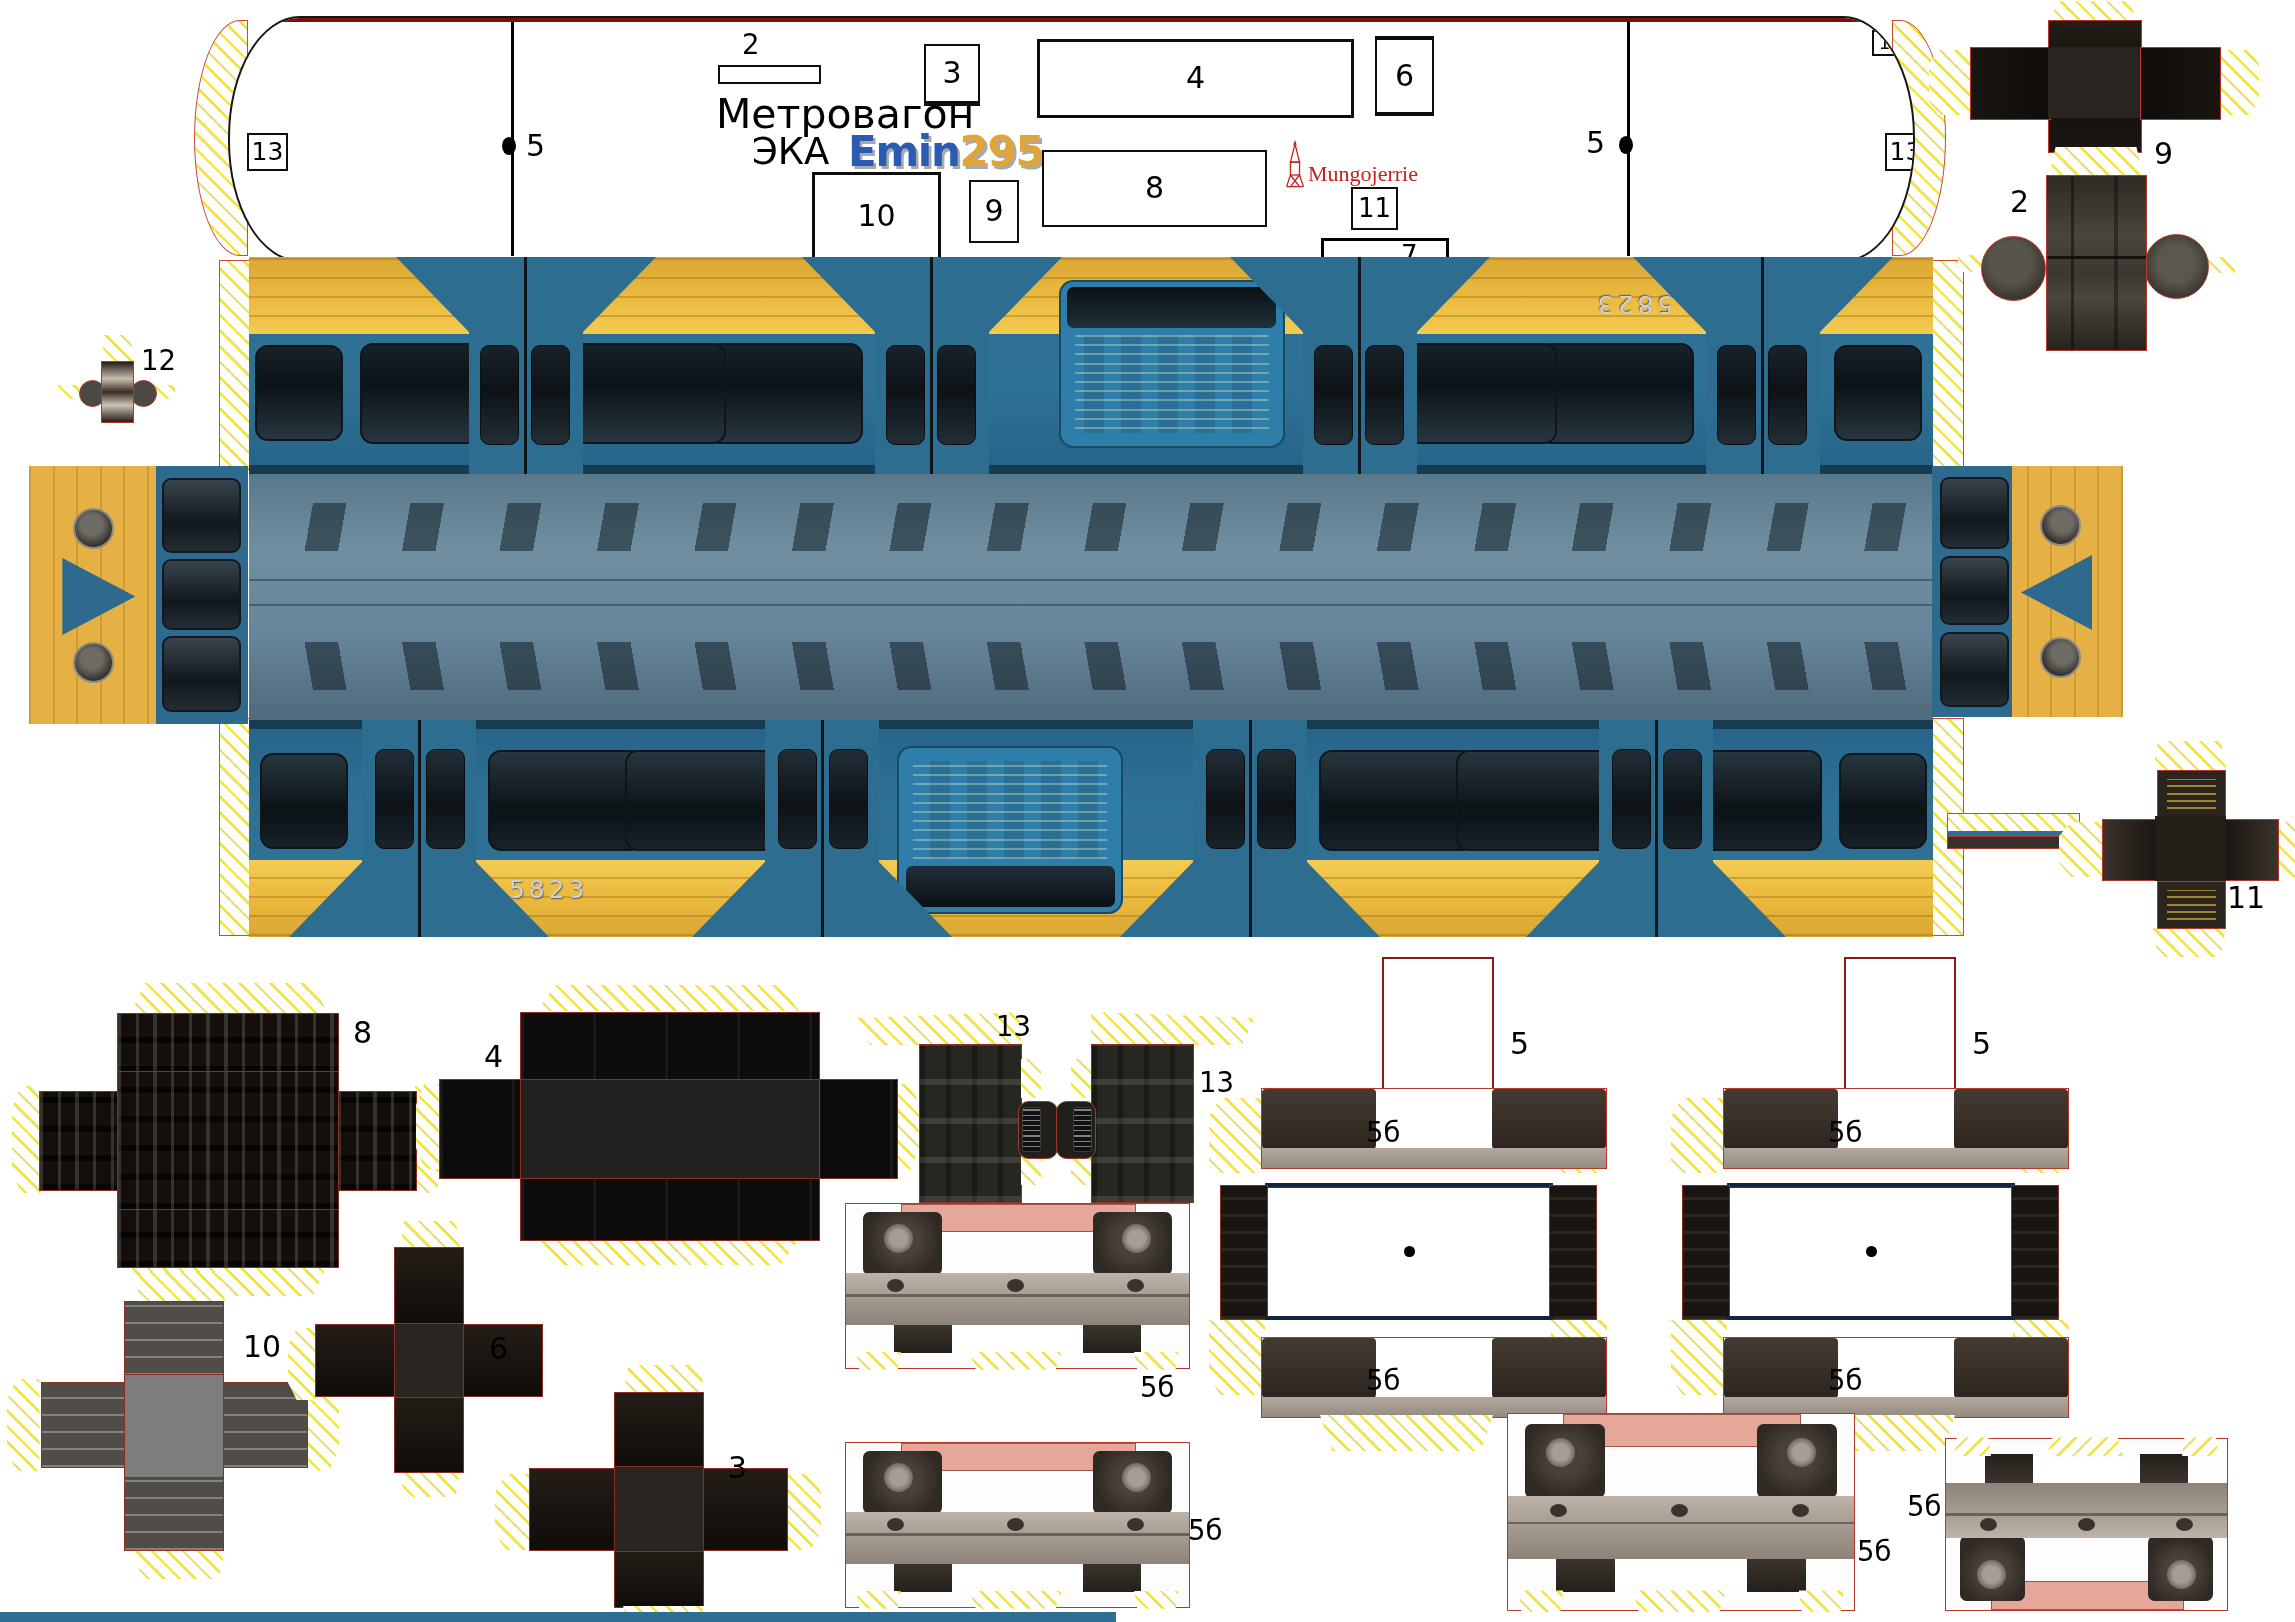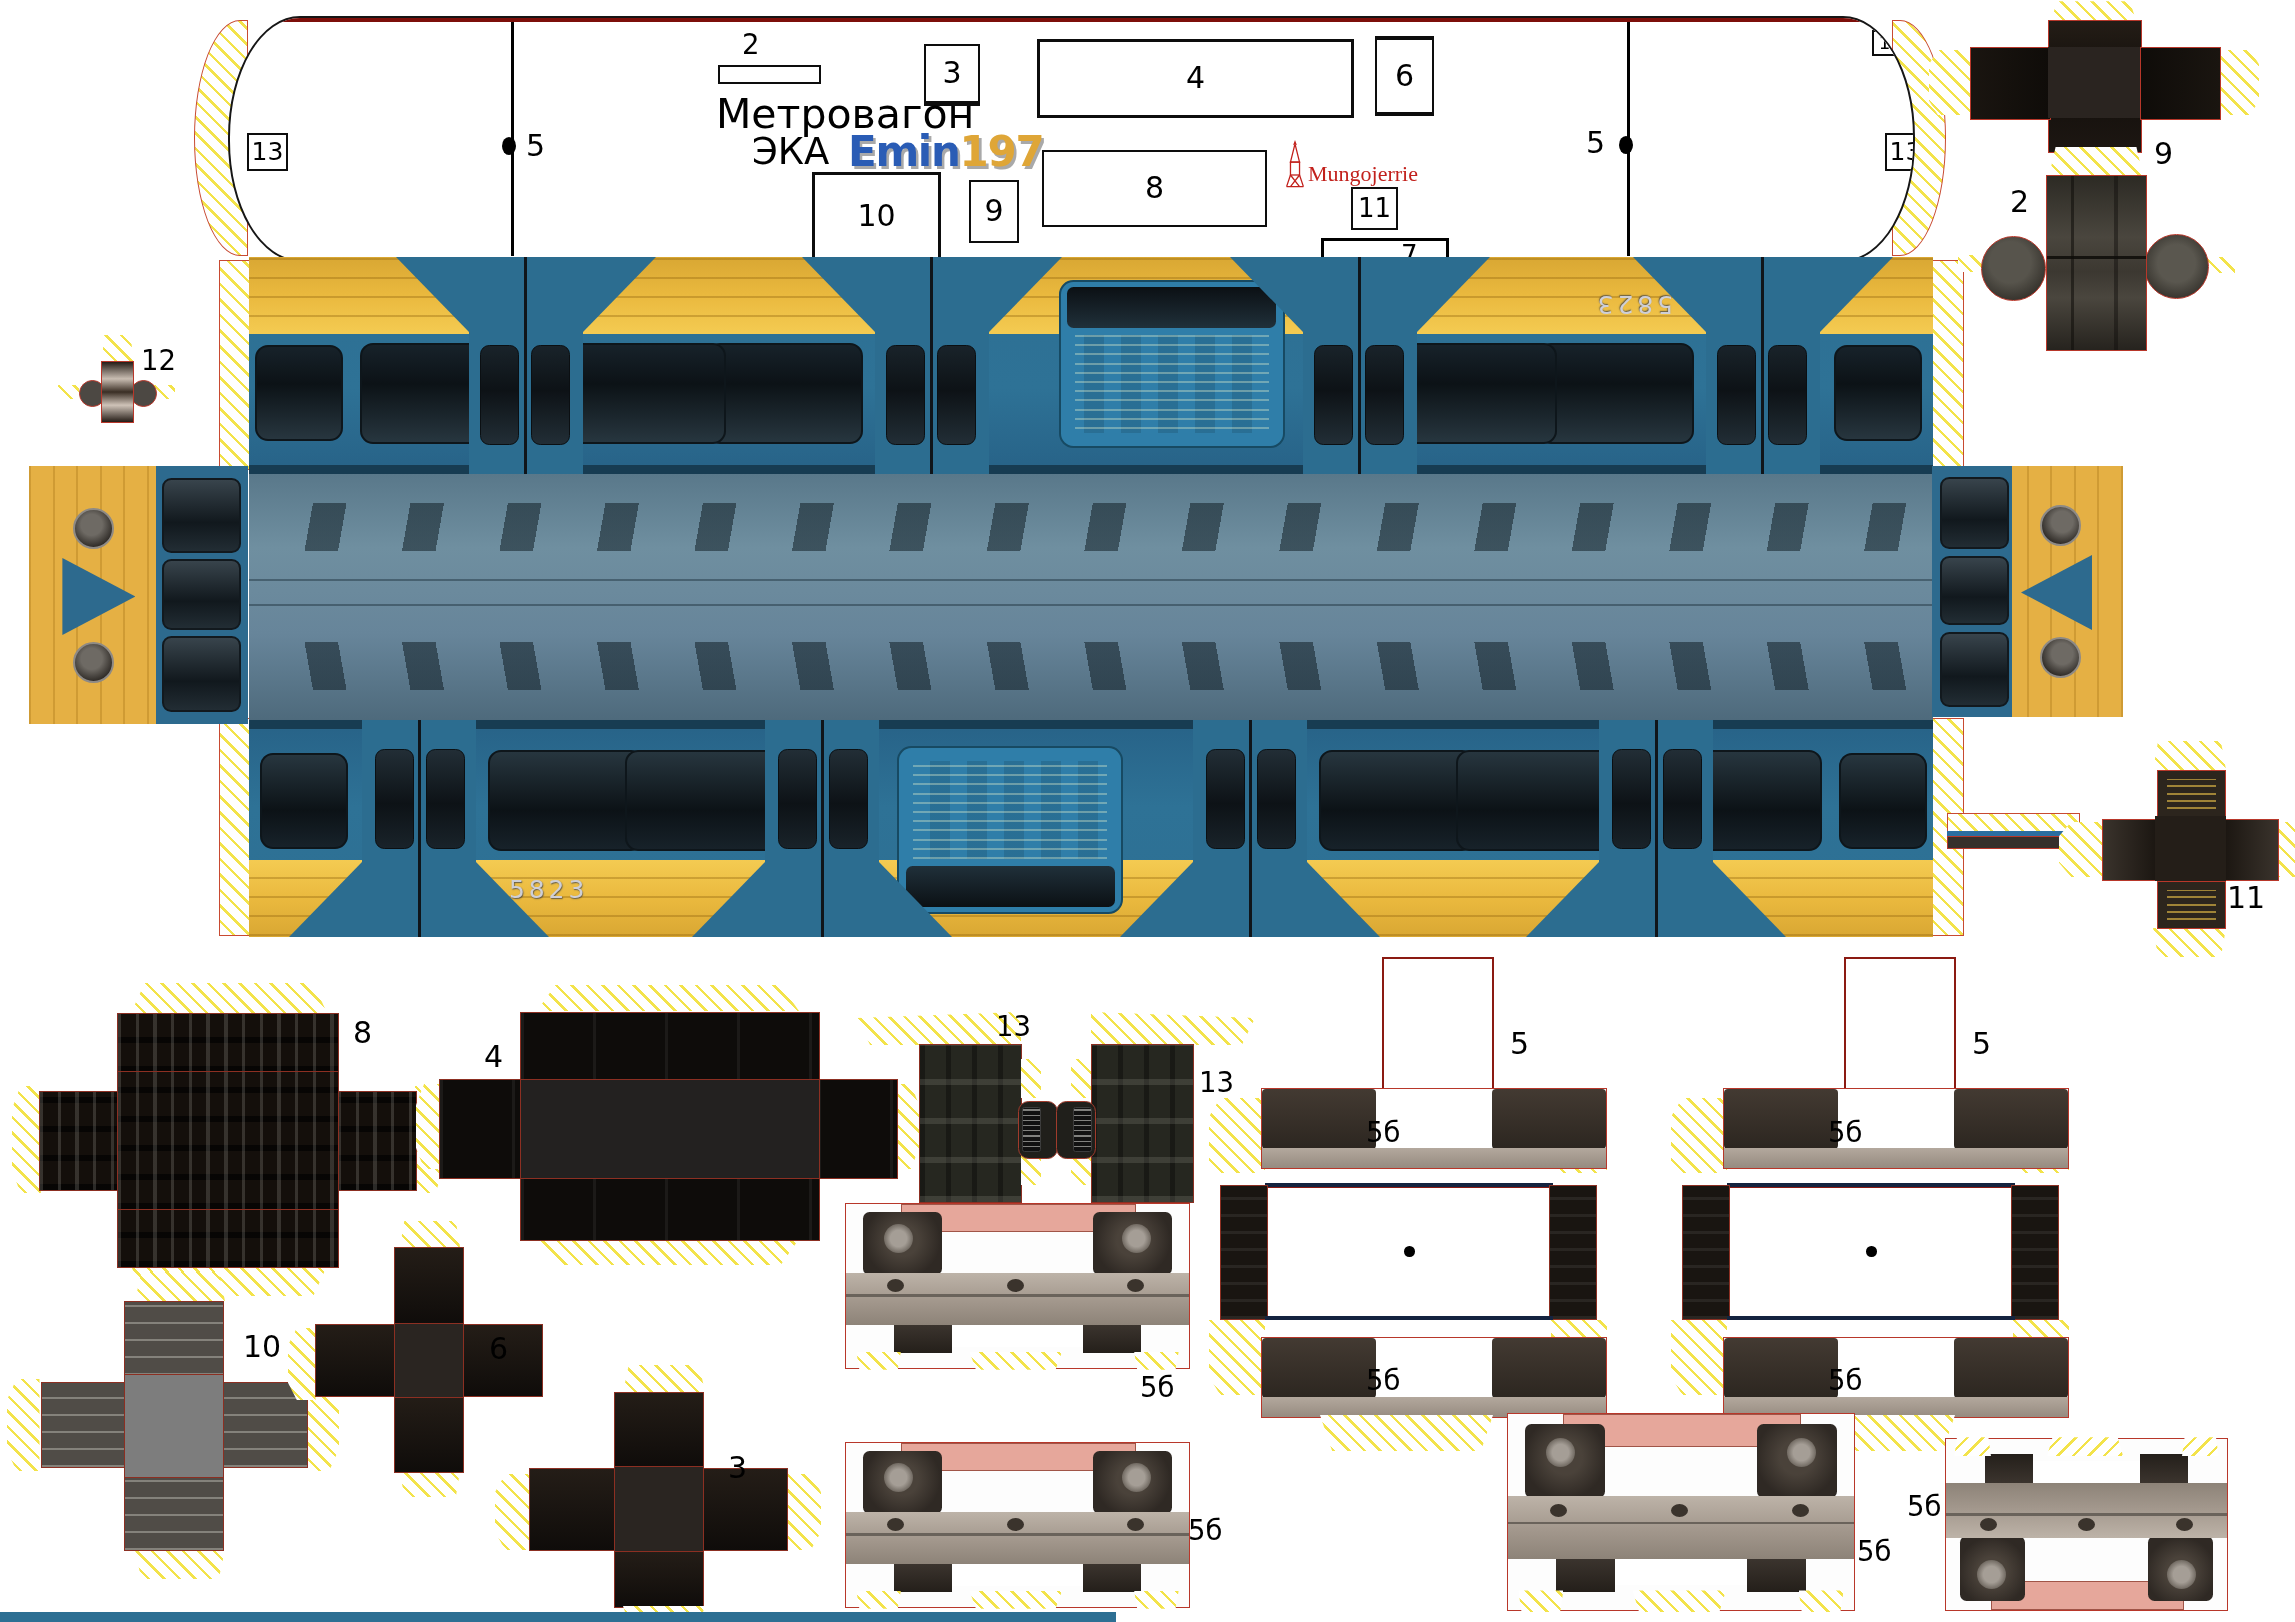--- a/index.html
+++ b/index.html
@@ -100,21 +100,21 @@
         <span class="lb" style="position:static">4</span>
       </div>
     <div class="bx f" style="left:1145px;top:18.3px;width:55px;height:72px;border-top-width:4.6px;border-bottom-width:4.6px">
         <span class="lb" style="position:static">6</span>
       </div>
 
     <div class="lb" style="left:486px;top:76px;width:198px;text-align:center;font-size:41px">Метровагон</div>
     <div class="lb" style="left:522px;top:115px;width:73px;text-align:center;font-size:37px">ЭКА</div>
 
     <div class="a" style="left:618px;top:109px;width:262px;height:52px;white-space:nowrap">
-      <span class="logo-main">Emin</span><span class="logo-num">197</span>
+      <span class="logo-main">Emin</span><span class="logo-num">295</span>
     </div>
 
     <svg class="a" style="left:1054px;top:122px" width="22" height="48" viewBox="0 0 34 74">
       <polygon points="17,0 20,8 17,6 14,8" fill="#c2211c"></polygon>
       <path d="M17 6 L24 34 L10 34 Z" fill="none" stroke="#c2211c" stroke-width="2"></path>
       <rect x="10" y="34" width="14" height="20" fill="none" stroke="#c2211c" stroke-width="2"></rect>
       <path d="M10 54 L4 72 M24 54 L30 72 M4 72 L30 72 M10 54 L24 72 M24 54 L10 72" stroke="#c2211c" stroke-width="2" fill="none"></path>
     </svg>
     <div class="lb" style="left:1078px;top:145px;font-size:22px;font-family:'Liberation Serif',serif;color:#c2211c">Mungojerrie</div>
 

